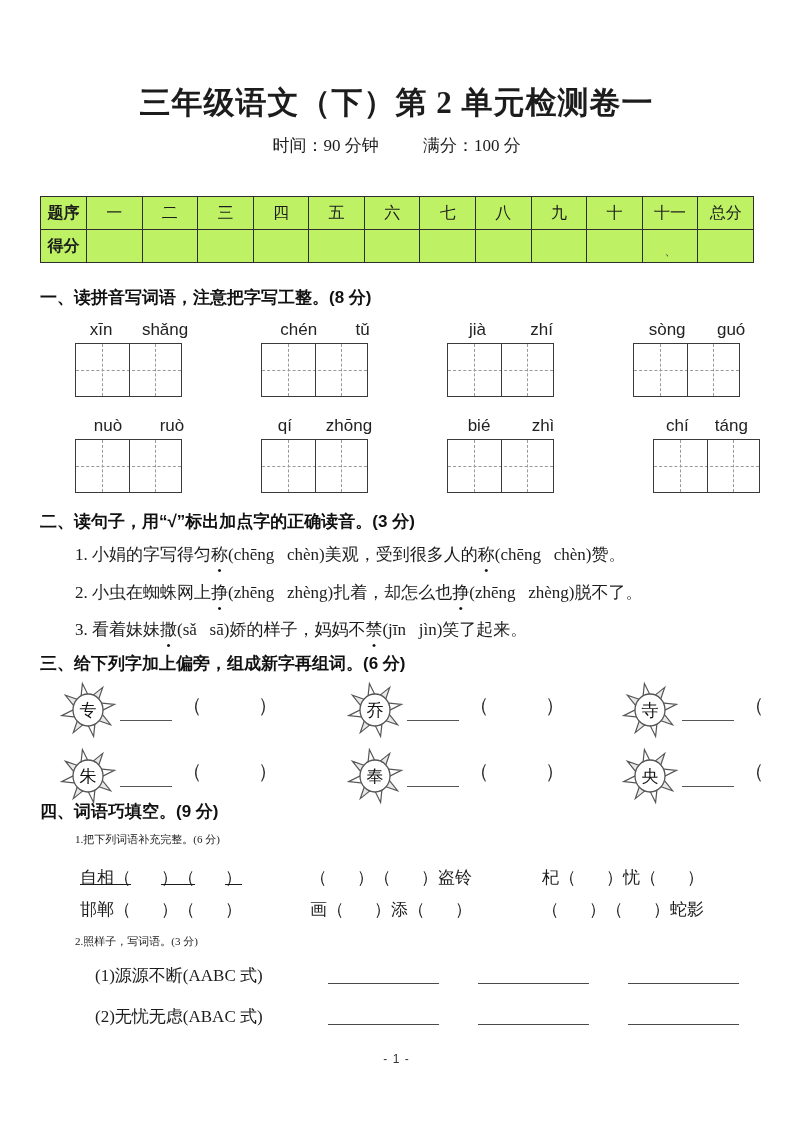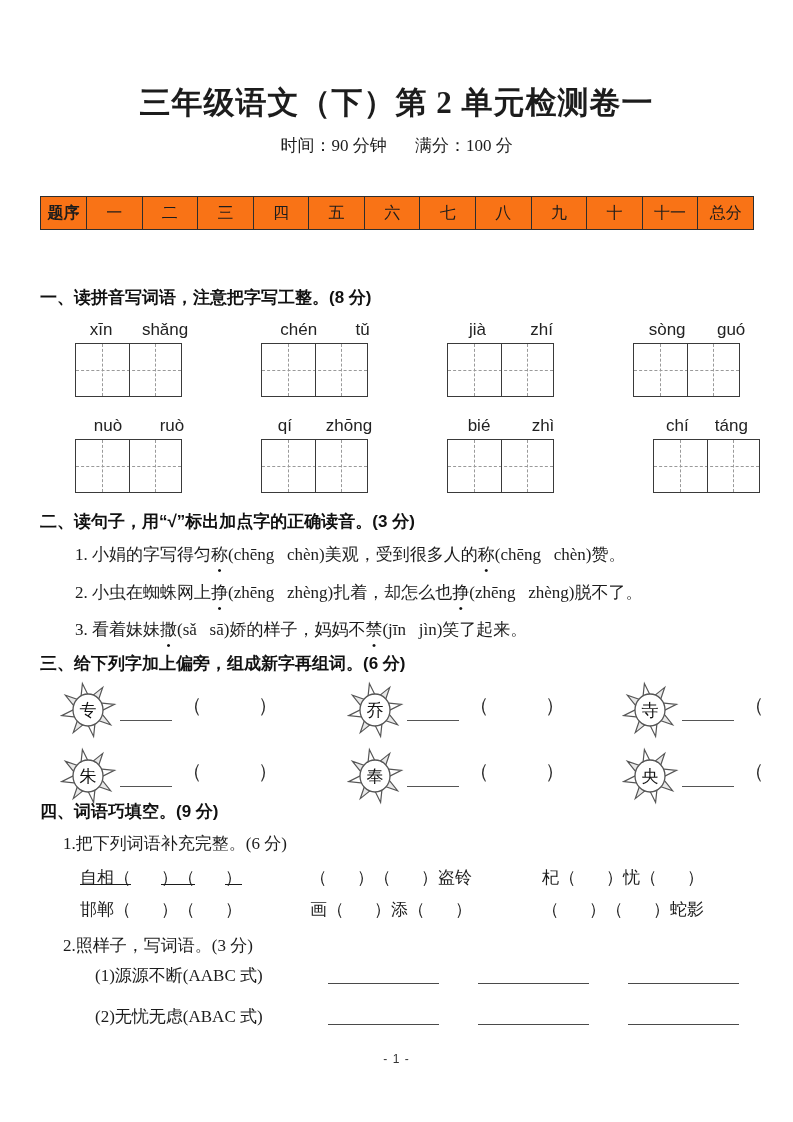--- a/index.html
+++ b/index.html
@@ -13,39 +13,39 @@
   
   .page-title {
     top:82px; left:0; width:793px; text-align:center;
     font-size:31px; font-weight:bold; letter-spacing:1px;
     font-family:"Liberation Serif", serif;
   }
   .subtitle {
     top:134px; left:0; width:793px; text-align:center;
     font-size:17px;
   }
-  .subtitle span { margin:0 12px; }
+  .subtitle span { margin:0 20px; }
 
   
   .score-table-wrap { top:196px; left:40px; }
   table.score { border-collapse:collapse; table-layout:fixed; width:714px; }
   table.score td {
     border:1.3px solid #2e2e2e; height:33px; text-align:center;
     font-size:16px; font-family:"Liberation Sans", sans-serif;
-    position:relative; background:#f97316;
+    position:relative; background:#bef264;
   }
   table.score td.lab { width:46px; font-weight:600; }
   .stray { position:absolute; left:40%; bottom:2px; font-size:12px; color:#444; }
 
   
   .sec-head {
     left:40px; font-family:"Liberation Sans", sans-serif;
     font-weight:bold; font-size:17px; color:#111; white-space:nowrap;
   }
-  .sub-head { left:63px; font-size:17px; white-space:nowrap; }
+  .sub-head { left:75px; font-size:11px; white-space:nowrap; }
 
   
   .py-group { width:128px; }
   .py-label {
     display:flex; justify-content:space-around; align-items:flex-end;
     height:24px; margin-bottom:3px;
     font-family:"Liberation Sans", sans-serif; font-size:17px; color:#222;
   }
   .tzg {
     width:107px; height:54px; border:1.6px solid #3a3a3a;
@@ -107,20 +107,37 @@
             <td>四</td>
             <td>五</td>
             <td>六</td>
             <td>七</td>
             <td>八</td>
             <td>九</td>
             <td>十</td>
             <td>十一</td>
             <td>总分</td>
           </tr>
+          <tr>
+            <td class="lab">得分</td>
+            <td></td>
+            <td></td>
+            <td></td>
+            <td></td>
+            <td></td>
+            <td></td>
+            <td></td>
+            <td></td>
+            <td></td>
+            <td></td>
+            <td>
+              <span class="stray">、</span>
+            </td>
+            <td></td>
+          </tr>
         </tbody>
       </table>
   </div>
 
   <div class="abs sec-head" style="top:286px">一、读拼音写词语，注意把字写工整。(8 分)</div>
   <div id="pinyin-rows">
       <div class="abs py-group" style="left: 75px; top: 316px;">
         <div class="py-label">
           <span>xīn</span>
           <span>shǎng</span>

